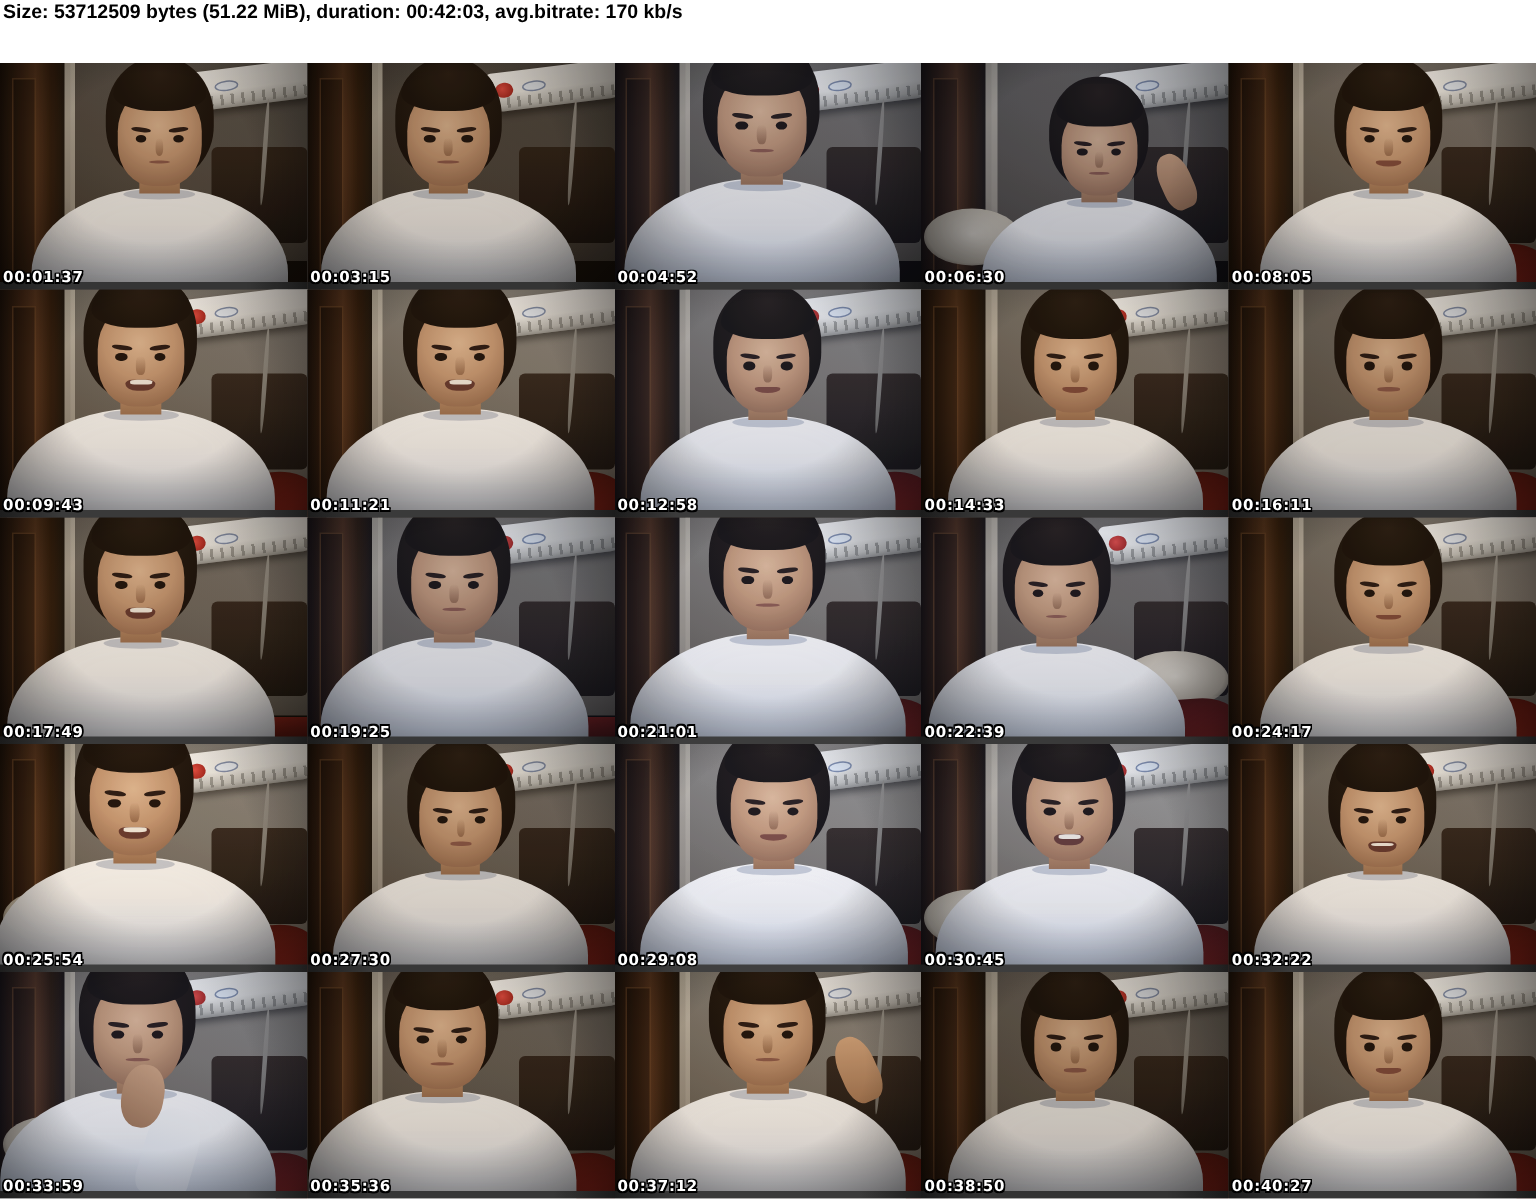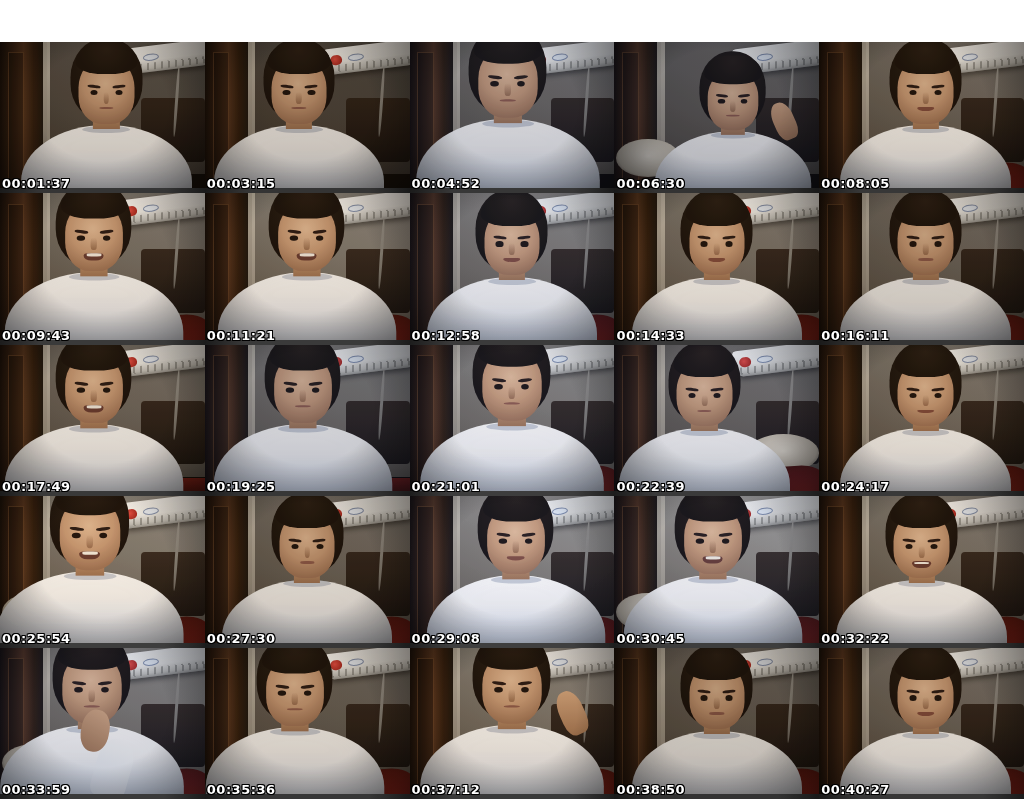--- a/index.html
+++ b/index.html
@@ -164,30 +164,31 @@
   .vignette{
     position:absolute;inset:0;pointer-events:none;
     background:radial-gradient(ellipse at 50% 42%,rgba(0,0,0,0) 45%,rgba(0,0,0,.55) 100%);
   }
   .botbar{
     position:absolute;left:0;right:0;bottom:0;height:5px;
     background:linear-gradient(90deg,#1c1c1c,#3a3a3a 20%,#3a3a3a 80%,#1c1c1c);
   }
   .ts{
     position:absolute;left:2px;bottom:2px;z-index:5;
-    font-family:"DejaVu Sans",sans-serif;font-size:13px;font-weight:bold;color:#fff;
+    font-family:"DejaVu Sans",sans-serif;font-size:10px;font-weight:bold;color:#fff;
     text-shadow:-1px -1px 0 #000,1px -1px 0 #000,-1px 1px 0 #000,1px 1px 0 #000,
                  0 -1px 0 #000,0 1px 0 #000,-1px 0 0 #000,1px 0 0 #000;
     letter-spacing:.5px;
   }
 </style>
 </head>
 <body>
 
 <div class="header">
+  <div>Size: 53712509 bytes (51.22 MiB), duration: 00:42:03, avg.bitrate: 170 kb/s</div>
 </div>
 
 <div class="grid" id="grid">
     <div class="thumb">
       <div class="scene" style="--b: 0.92;">
         <div class="wall" style="opacity: 0.35;"></div>
         <div class="door"></div>
         <div class="doorframe"></div>
         <div class="bedhead"></div>
         <div class="ac">

